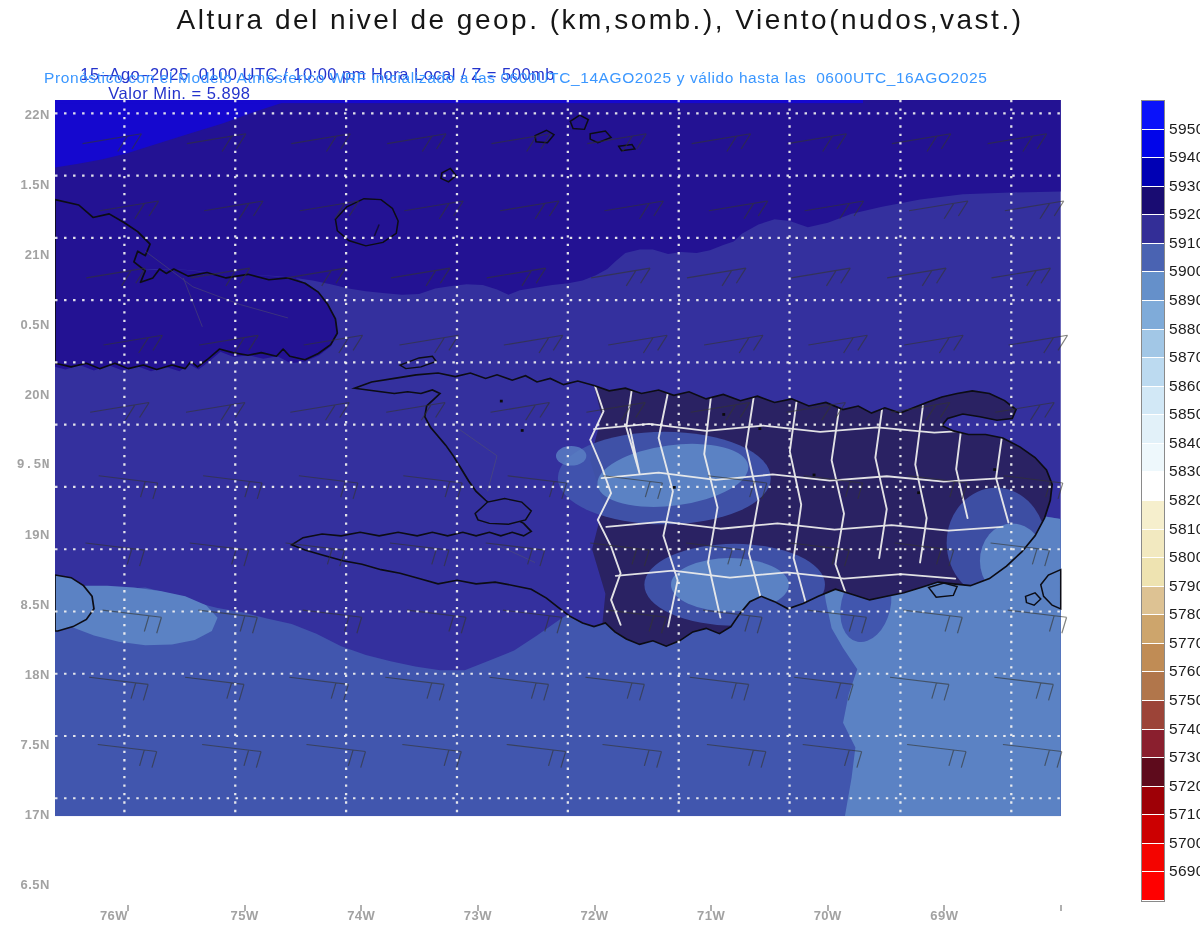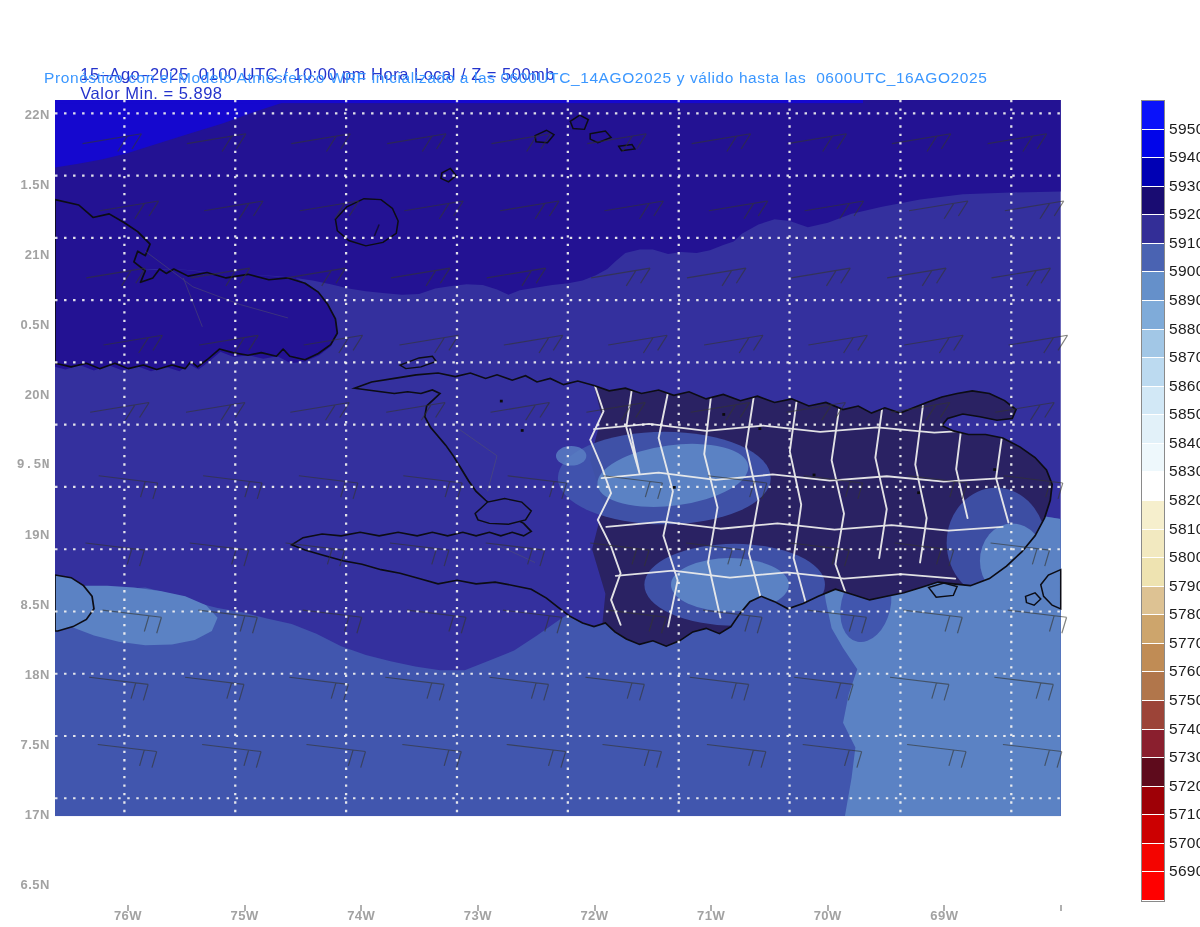--- a/index.html
+++ b/index.html
@@ -2,21 +2,21 @@
 <html><head>
 <meta charset="utf-8">
 <style>
   html,body{margin:0;padding:0;background:#ffffff;}
   .stage{position:relative;width:1200px;height:927px;background:#fff;overflow:hidden;
          font-family:"Liberation Sans", sans-serif;}
   .title{position:absolute;top:4px;left:0;width:1200px;text-align:center;
          font-size:28px;letter-spacing:2.5px;color:#161616;white-space:pre;}
   .sub1{position:absolute;top:46px;left:60px;font-size:16.5px;letter-spacing:.5px;
         font-weight:500;white-space:pre;}
-  .sub1 .gap1{}
+  .sub1 .gap1{margin-left:28px;}
   .sub1 .gap2{margin-left:14px;}
   .sub2{position:absolute;top:69px;left:44px;font-size:15.5px;letter-spacing:.6px;
         font-weight:500;white-space:pre;}
   .map-wrap{position:absolute;left:55px;top:100px;width:1058px;height:805px;}
   .axis-label{position:absolute;font-size:13px;font-weight:700;color:#a2a2a2;
               letter-spacing:.5px;}
   .lat-label{width:48px;text-align:right;}
   .lon-label{width:50px;text-align:center;}
   .lon-tick{position:absolute;width:2px;height:6px;background:#b0b0b0;}
   .colorbar{position:absolute;left:1141px;top:100px;width:22px;height:800px;
@@ -29,20 +29,21 @@
          justify-content:center;font-size:15px;z-index:5;}
   .badge .pi{font-family:"DejaVu Serif", serif;font-style:italic;font-weight:700;
              font-size:17px;margin:0 3px 0 1px;line-height:1;}
   .badge .org{font-family:"DejaVu Sans Mono", monospace;font-size:14px;letter-spacing:0;}
 </style>
 </head>
 <body>
 
 <div class="stage">
 
+  <div class="title">Altura del nivel de geop. (km,somb.), Viento(nudos,vast.)</div>
 
   <div class="sub1" style="color: rgb(36, 51, 204);">
     <span>15–Ago–2025  0100 UTC / 10:00 pm Hora Local / Z = 500mb</span>
     <span class="gap1">Valor Min. = 5.898</span>
     <span class="gap2">Valor Max. = 5.93901</span>
   </div>
 
   <div class="sub2" style="color: rgb(59, 151, 255);">Pronóstico con el Modelo Atmósferico WRF inicializado a las 0600UTC_14AGO2025 y válido hasta las  0600UTC_16AGO2025</div>
 
   <div id="lat-labels">
@@ -54,21 +55,21 @@
       <div class="axis-label lat-label" style="left: 2px; top: 457px; font-family: Liberation Mono, monospace;">9.5N</div>
       <div class="axis-label lat-label" style="left: 2px; top: 527px;">19N</div>
       <div class="axis-label lat-label" style="left: 2px; top: 597px;">8.5N</div>
       <div class="axis-label lat-label" style="left: 2px; top: 667px;">18N</div>
       <div class="axis-label lat-label" style="left: 2px; top: 737px;">7.5N</div>
       <div class="axis-label lat-label" style="left: 2px; top: 807px;">17N</div>
       <div class="axis-label lat-label" style="left: 2px; top: 877px;">6.5N</div>
     </div>
   <div id="lon-labels">
       <div class="lon-tick" style="left: 127px; top: 905px;"></div>
-      <div class="axis-label lon-label" style="left: 103px; top: 908px;">76W</div>
+      <div class="axis-label lon-label" style="left: 89px; top: 908px;">76W</div>
       <div class="lon-tick" style="left: 243.625px; top: 905px;"></div>
       <div class="axis-label lon-label" style="left: 219.625px; top: 908px;">75W</div>
       <div class="lon-tick" style="left: 360.25px; top: 905px;"></div>
       <div class="axis-label lon-label" style="left: 336.25px; top: 908px;">74W</div>
       <div class="lon-tick" style="left: 476.875px; top: 905px;"></div>
       <div class="axis-label lon-label" style="left: 452.875px; top: 908px;">73W</div>
       <div class="lon-tick" style="left: 593.5px; top: 905px;"></div>
       <div class="axis-label lon-label" style="left: 569.5px; top: 908px;">72W</div>
       <div class="lon-tick" style="left: 710.125px; top: 905px;"></div>
       <div class="axis-label lon-label" style="left: 686.125px; top: 908px;">71W</div>

